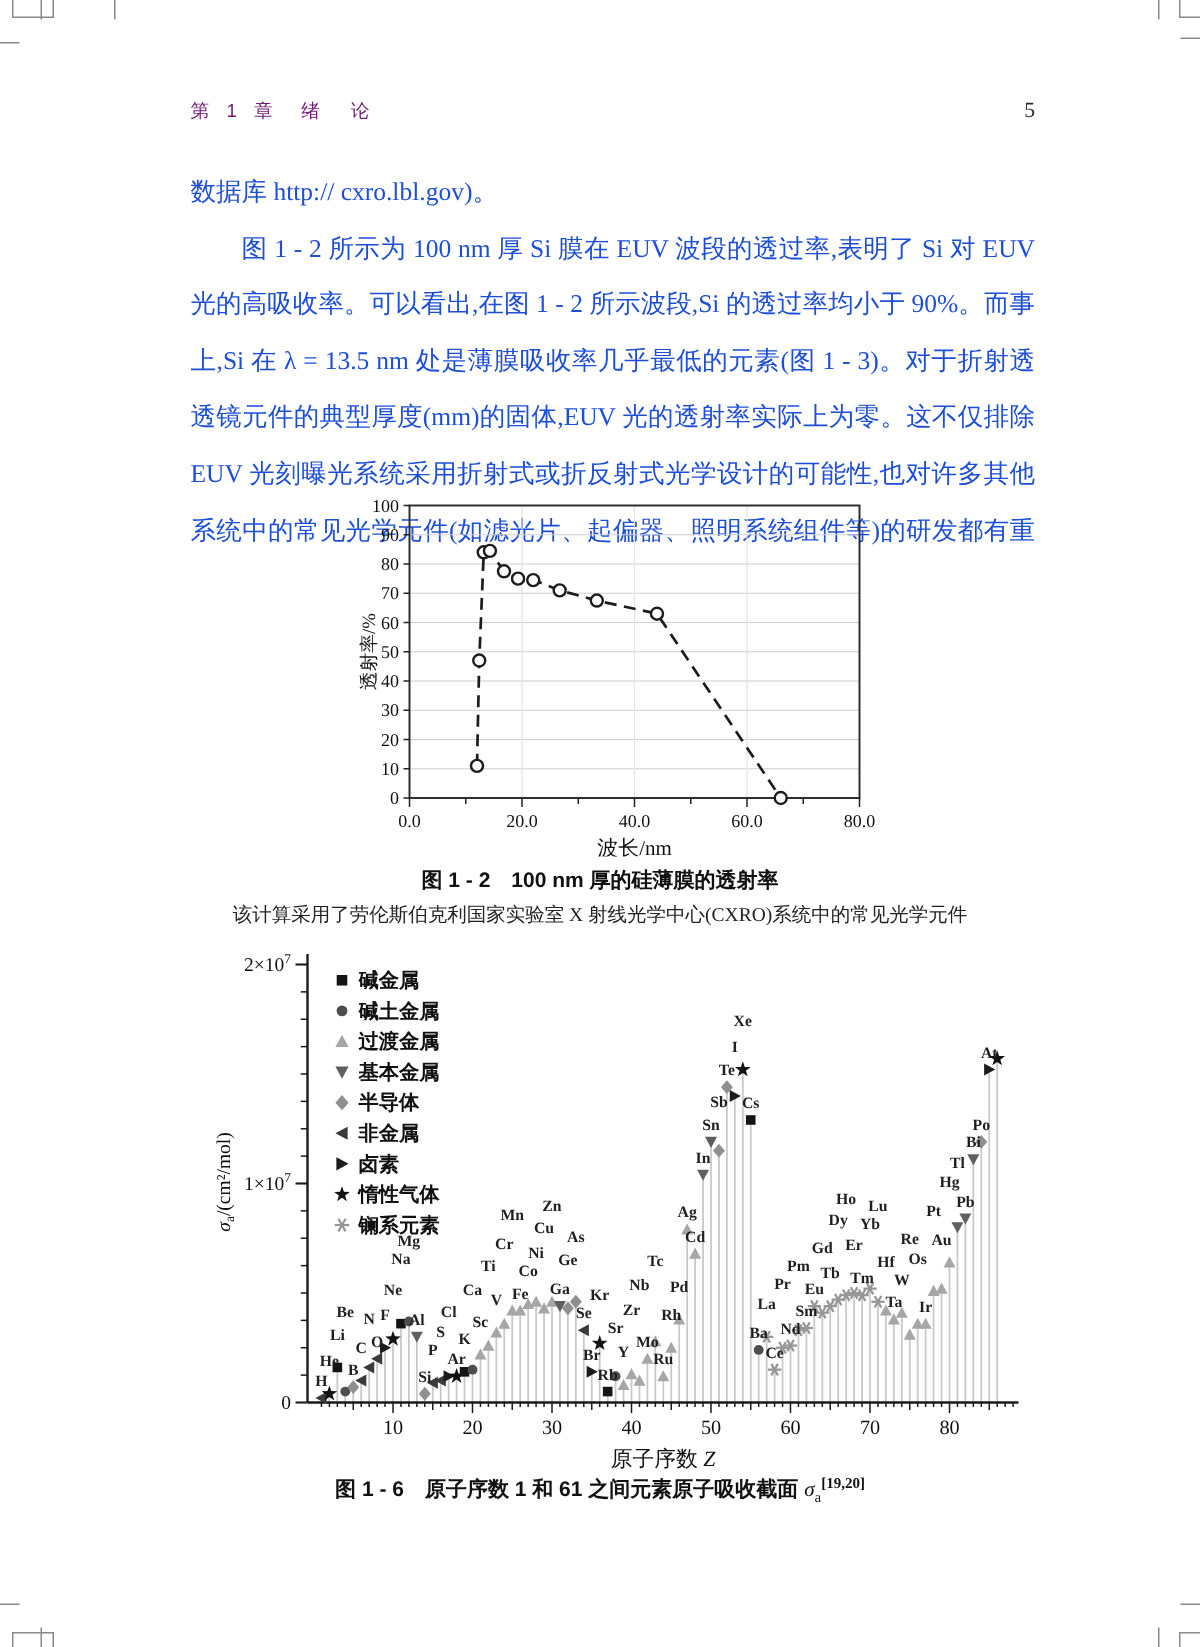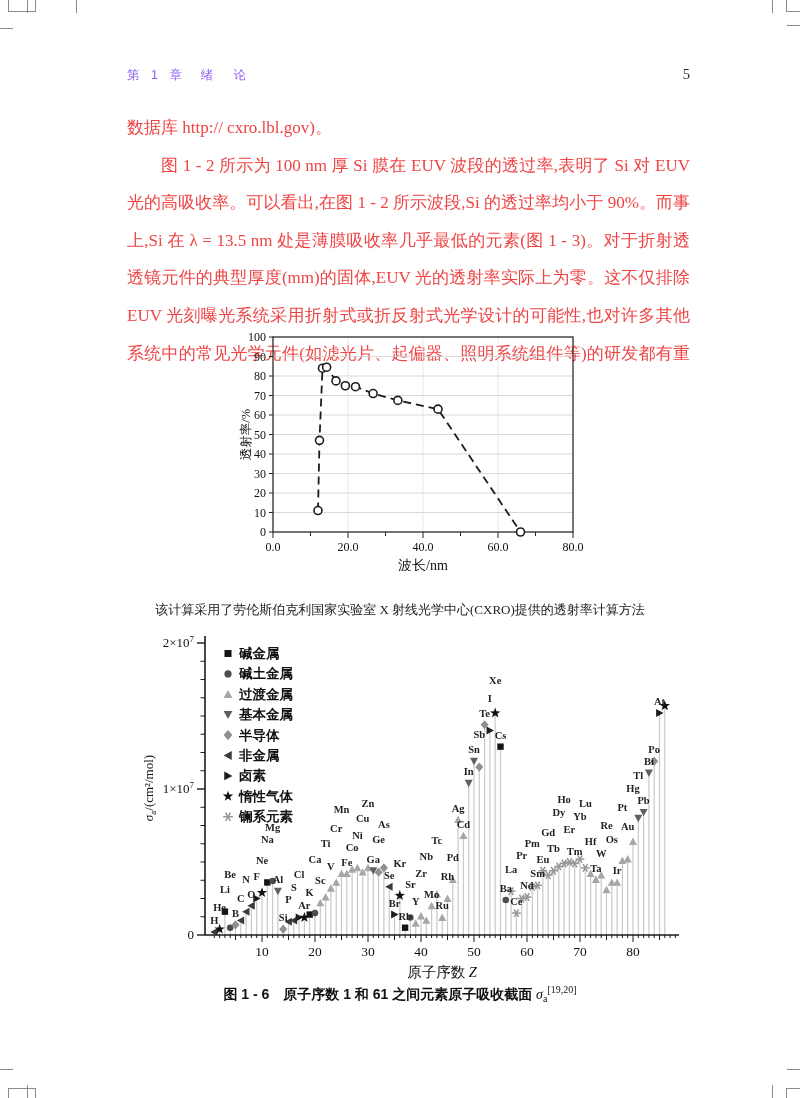--- a/index.html
+++ b/index.html
@@ -3,37 +3,37 @@
 <meta charset="utf-8">
 <style>
   html,body{margin:0;padding:0;background:#efefef;}
   .page{position:relative;width:800px;height:1098px;background:#ffffff;margin:0 auto;
         font-family:"Liberation Serif","DejaVu Serif",serif;color:#1a1a1a;overflow:hidden;}
   
   .mark{position:absolute;background:#8a8a8a;}
   .msq{position:absolute;border:1.5px solid #8a8a8a;width:26px;height:26px;background:transparent;}
   
   .header{position:absolute;left:127px;top:66px;width:563px;display:flex;justify-content:space-between;align-items:baseline;}
-  .running-head{font-size:12.5px;color:#8b5cf6;letter-spacing:4px;font-family:"Liberation Sans","DejaVu Sans",sans-serif;}
+  .running-head{font-size:12.5px;color:#701a75;letter-spacing:4px;font-family:"Liberation Sans","DejaVu Sans",sans-serif;}
   .page-number{font-size:14.5px;color:#2a2a2a;}
   
-  .body-text{position:absolute;left:127px;top:109px;width:563px;font-size:17px;color:#ef4444;}
+  .body-text{position:absolute;left:127px;top:109px;width:563px;font-size:17px;color:#1d4ed8;}
   .body-line{height:37.6px;line-height:37.6px;overflow:hidden;text-align:justify;text-align-last:justify;}
   .body-line.no-just{text-align:left;text-align-last:left;}
   .body-line.indent{text-indent:2em;}
   
   .fig12{position:absolute;left:230px;top:333px;}
   .fig13{position:absolute;left:136px;top:628px;}
   .caption{position:absolute;left:105px;width:590px;text-align:center;color:#111;}
   .cap-title{font-family:"Liberation Sans","DejaVu Sans",sans-serif;font-weight:bold;font-size:14px;}
   .cap-note{font-size:13px;color:#222;}
   .cap-gap{display:inline-block;width:14px;}
   .cap-sym{font-family:"Liberation Serif",serif;font-style:italic;font-weight:normal;}
   .cap-sub{font-size:10px;font-weight:normal;font-family:"Liberation Serif",serif;}
-  .cap-sup{font-size:10px;font-weight:normal;font-family:"Liberation Serif",serif;}
+  .cap-sup{font-size:10px;font-weight:bold;font-family:"Liberation Serif",serif;}
   svg text{font-family:"Liberation Serif","DejaVu Serif",serif;}
 </style>
 </head>
 <body>
 
 <div class="page">
 
   <div class="mark" style="left:27px;top:0;width:1px;height:13px;"></div>
   <div class="mark" style="left:76px;top:0;width:1px;height:13px;"></div>
   <div class="mark" style="left:0;top:28px;width:13px;height:1px;"></div>
@@ -130,21 +130,24 @@
           <circle cx="115.375" cy="52.75" r="4" fill="#fff" stroke="#1c1c1c" stroke-width="1.6"></circle>
           <circle cx="125.5" cy="53.725" r="4" fill="#fff" stroke="#1c1c1c" stroke-width="1.6"></circle>
           <circle cx="143.125" cy="60.55" r="4" fill="#fff" stroke="#1c1c1c" stroke-width="1.6"></circle>
           <circle cx="167.875" cy="67.375" r="4" fill="#fff" stroke="#1c1c1c" stroke-width="1.6"></circle>
           <circle cx="208" cy="76.14999999999999" r="4" fill="#fff" stroke="#1c1c1c" stroke-width="1.6"></circle>
           <circle cx="290.5" cy="199" r="4" fill="#fff" stroke="#1c1c1c" stroke-width="1.6"></circle>
         </g>
       </svg>
   </div>
 
-  <div class="caption cap-note" style="top:601px;">该计算采用了劳伦斯伯克利国家实验室 X 射线光学中心(CXRO)提供的透射率计算方法</div>
+  <div class="caption cap-title" style="top:578px;">
+    <span>图 1 - 2</span><span class="cap-gap"></span><span>100 nm 厚的硅薄膜的透射率</span>
+  </div>
+  <div class="caption cap-note" style="top:601px;">该计算采用了劳伦斯伯克利国家实验室 X 射线光学中心(CXRO)系统中的常见光学元件</div>
 
   <div class="fig13">
     <svg id="fig13-svg" width="572" height="352" viewBox="0 0 572 352">
         <g>
           <line x1="83.6" y1="307" x2="83.6" y2="301.16" stroke="#c9c9c9" stroke-width="1.2"></line>
           <line x1="88.9" y1="307" x2="88.9" y2="283.64" stroke="#c9c9c9" stroke-width="1.2"></line>
           <line x1="94.2" y1="307" x2="94.2" y2="299.7" stroke="#c9c9c9" stroke-width="1.2"></line>
           <line x1="99.5" y1="307" x2="99.5" y2="296.78" stroke="#c9c9c9" stroke-width="1.2"></line>
           <line x1="104.8" y1="307" x2="104.8" y2="292.4" stroke="#c9c9c9" stroke-width="1.2"></line>
           <line x1="110.1" y1="307" x2="110.1" y2="283.64" stroke="#c9c9c9" stroke-width="1.2"></line>

